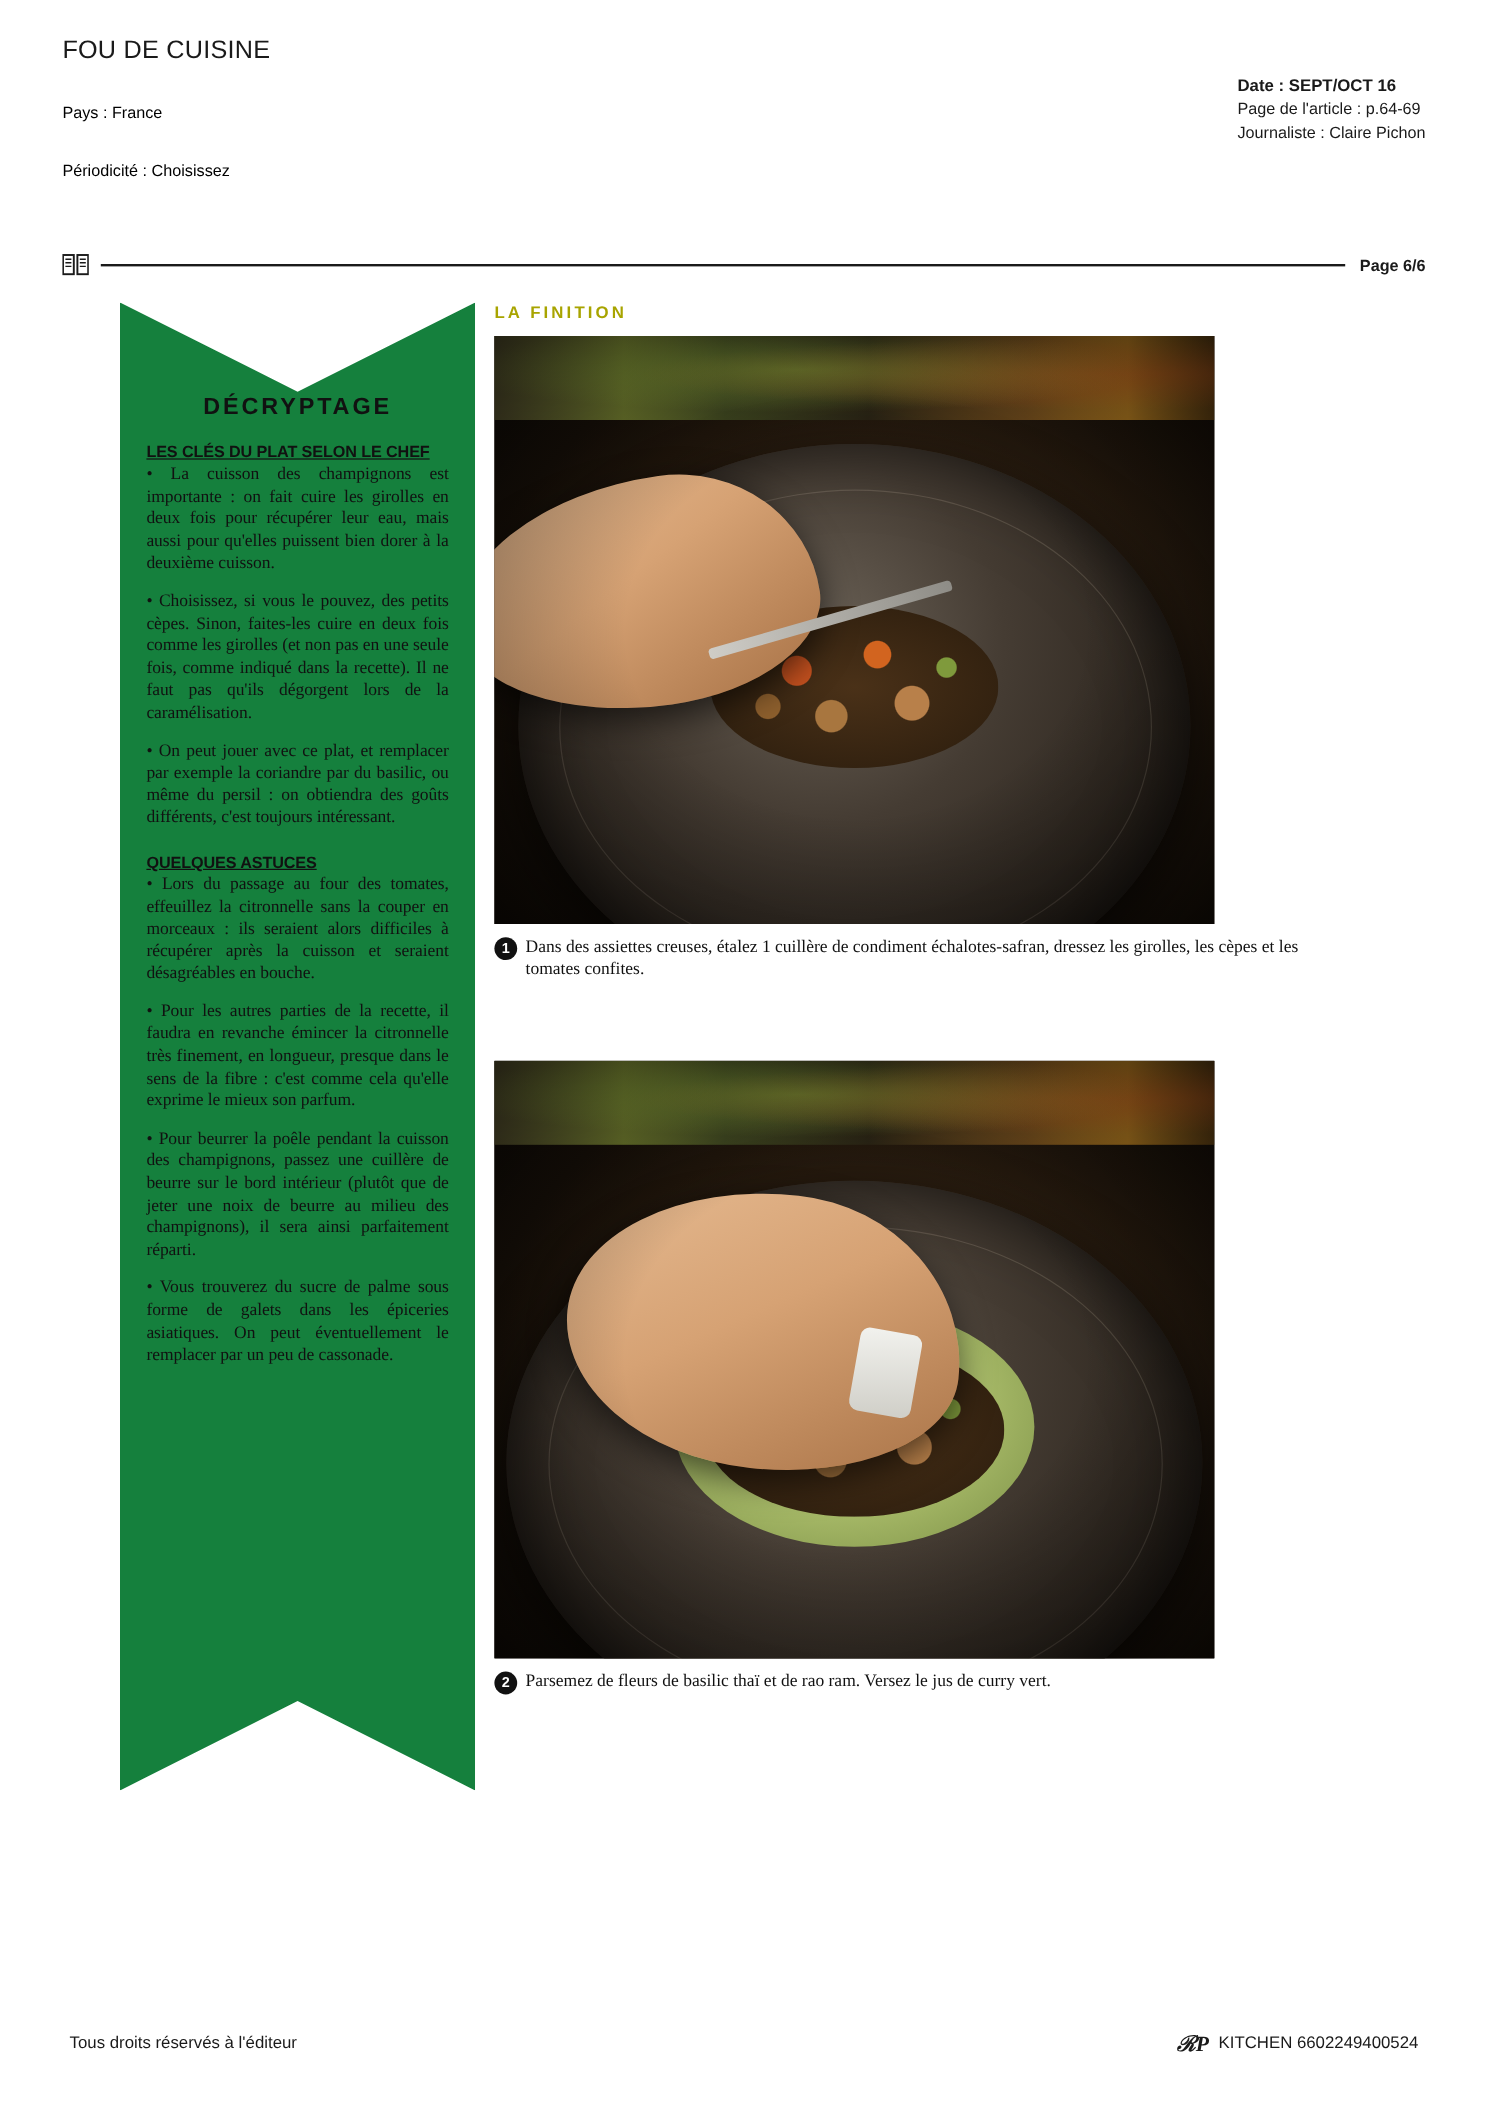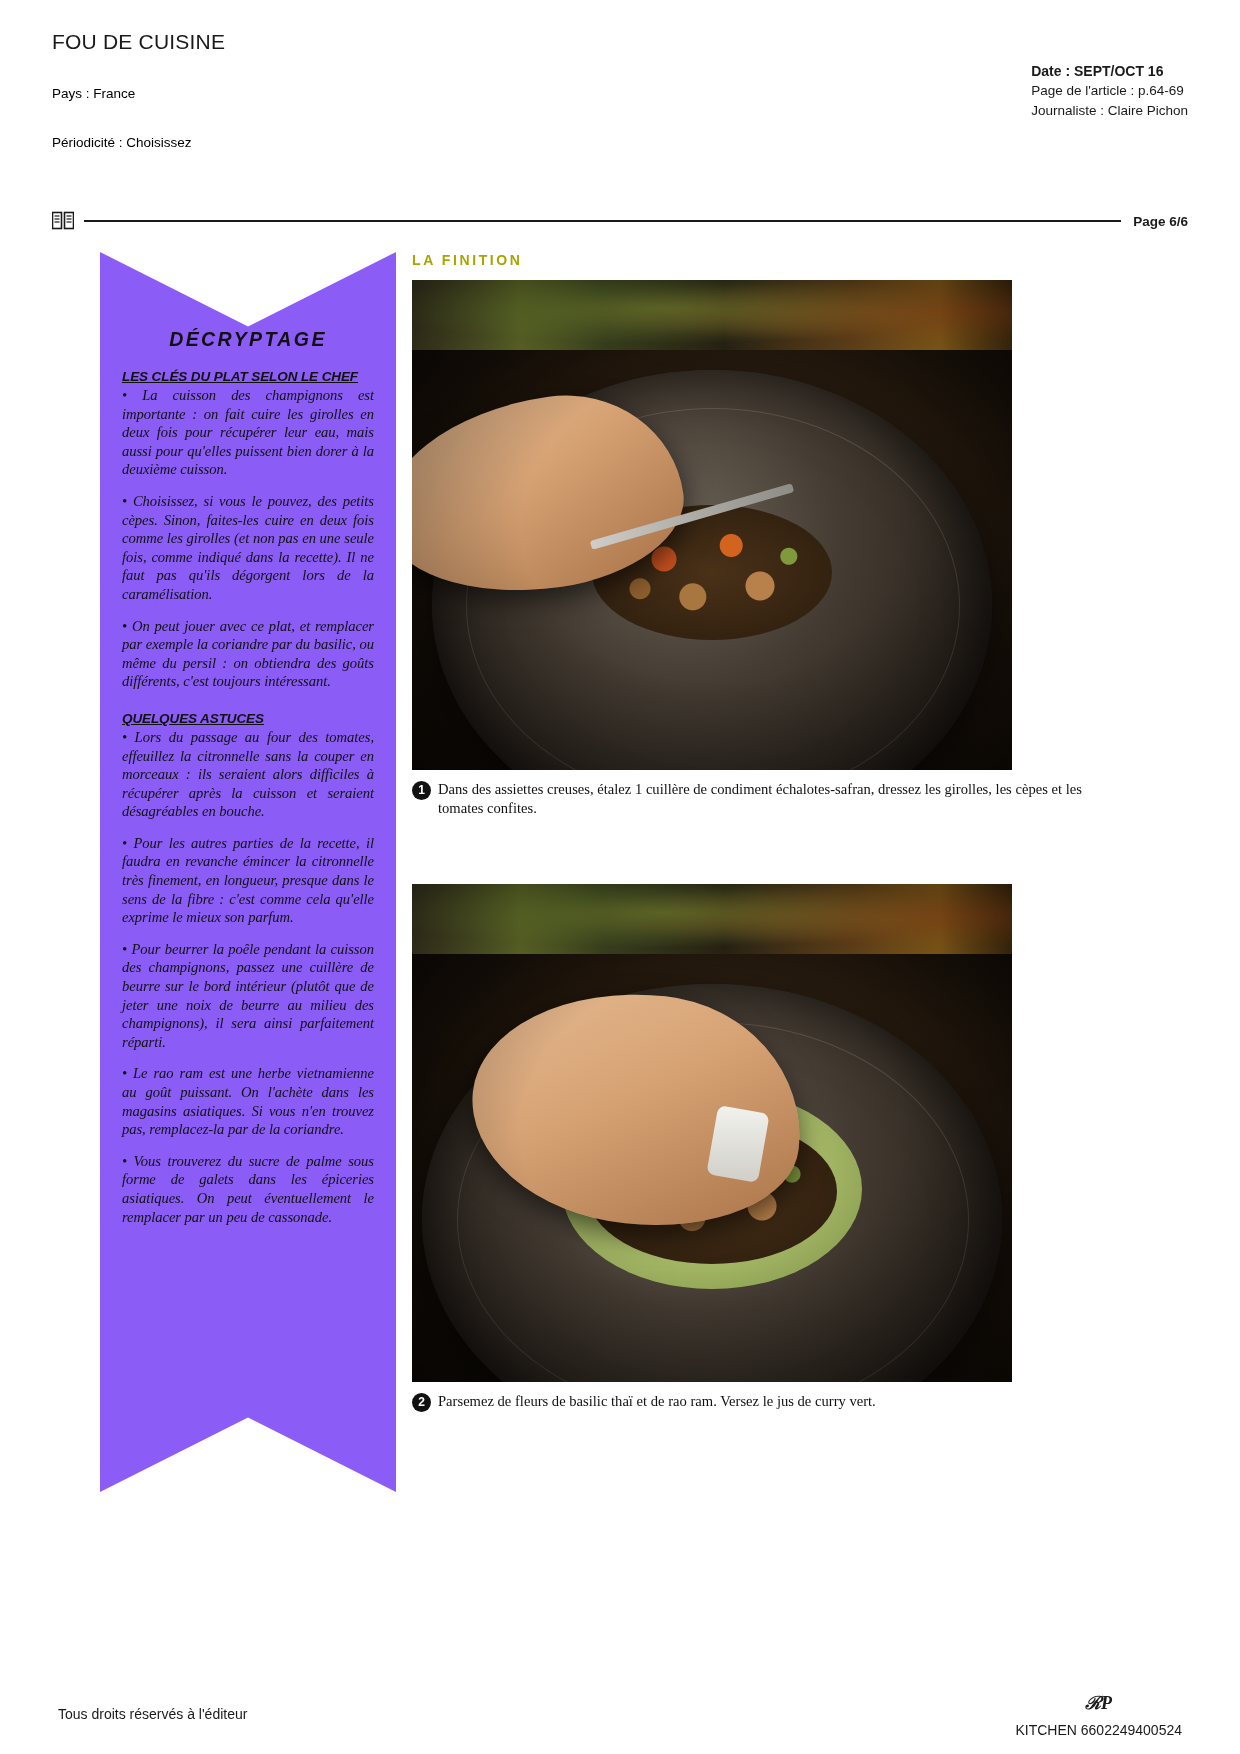--- a/index.html
+++ b/index.html
@@ -78,27 +78,26 @@
     color: #1a1a1a;
   }
 
   
   #banner {
     position: absolute;
     left: 100px;
     top: 252px;
     width: 296px;
     height: 1240px;
-    background: #8b5cf6;
+    background: #15803d;
     -webkit-clip-path: polygon(0 0, 50% 6%, 100% 0, 100% 100%, 50% 94%, 0 100%);
     clip-path: polygon(0 0, 50% 6%, 100% 0, 100% 100%, 50% 94%, 0 100%);
     box-sizing: border-box;
     padding: 76px 22px 60px 22px;
     font-family: "Liberation Serif", serif;
-    font-style: italic;
   }
   #banner h2 {
     margin: 0 0 18px 0;
     text-align: center;
     font-family: "Liberation Sans", sans-serif;
     font-size: 19.5px;
     font-weight: bold;
     letter-spacing: 2.4px;
     color: #111;
   }
@@ -268,21 +267,20 @@
     display: flex;
     justify-content: space-between;
     align-items: center;
     font-size: 14px;
     color: #1a1a1a;
   }
   #footer-right {
     display: flex;
     align-items: center;
     gap: 8px;
-    flex-direction: column;
   }
   #kitchen-logo {
     font-family: "Liberation Serif", serif;
     font-style: italic;
     font-size: 18px;
     font-weight: bold;
     color: #1a1a1a;
   }
 </style>
 </head>
@@ -323,21 +321,20 @@
 
   <div class="banner-subtitle">LES CLÉS DU PLAT SELON LE CHEF</div>
   <p class="banner-p">• La cuisson des champignons est importante : on fait cuire les girolles en deux fois pour récupérer leur eau, mais aussi pour qu'elles puissent bien dorer à la deuxième cuisson.</p>
   <p class="banner-p">• Choisissez, si vous le pouvez, des petits cèpes. Sinon, faites-les cuire en deux fois comme les girolles (et non pas en une seule fois, comme indiqué dans la recette). Il ne faut pas qu'ils dégorgent lors de la caramélisation.</p>
   <p class="banner-p">• On peut jouer avec ce plat, et remplacer par exemple la coriandre par du basilic, ou même du persil : on obtiendra des goûts différents, c'est toujours intéressant.</p>
 
   <div class="banner-subtitle second">QUELQUES ASTUCES</div>
   <p class="banner-p">• Lors du passage au four des tomates, effeuillez la citronnelle sans la couper en morceaux : ils seraient alors difficiles à récupérer après la cuisson et seraient désagréables en bouche.</p>
   <p class="banner-p">• Pour les autres parties de la recette, il faudra en revanche émincer la citronnelle très finement, en longueur, presque dans le sens de la fibre : c'est comme cela qu'elle exprime le mieux son parfum.</p>
   <p class="banner-p">• Pour beurrer la poêle pendant la cuisson des champignons, passez une cuillère de beurre sur le bord intérieur (plutôt que de jeter une noix de beurre au milieu des champignons), il sera ainsi parfaitement réparti.</p>
-  <p class="banner-p">• Le rao ram est une herbe vietnamienne au goût puissant. On l'achète dans les magasins asiatiques. Si vous n'en trouvez pas, remplacez-la par de la coriandre.</p>
   <p class="banner-p">• Vous trouverez du sucre de palme sous forme de galets dans les épiceries asiatiques. On peut éventuellement le remplacer par un peu de cassonade.</p>
 </div>
 
 <div id="right-col">
 
   <div id="section-label">LA FINITION</div>
 
   <div id="photo1-block">
     <div class="photo one">
       <div class="p-bg"></div>

